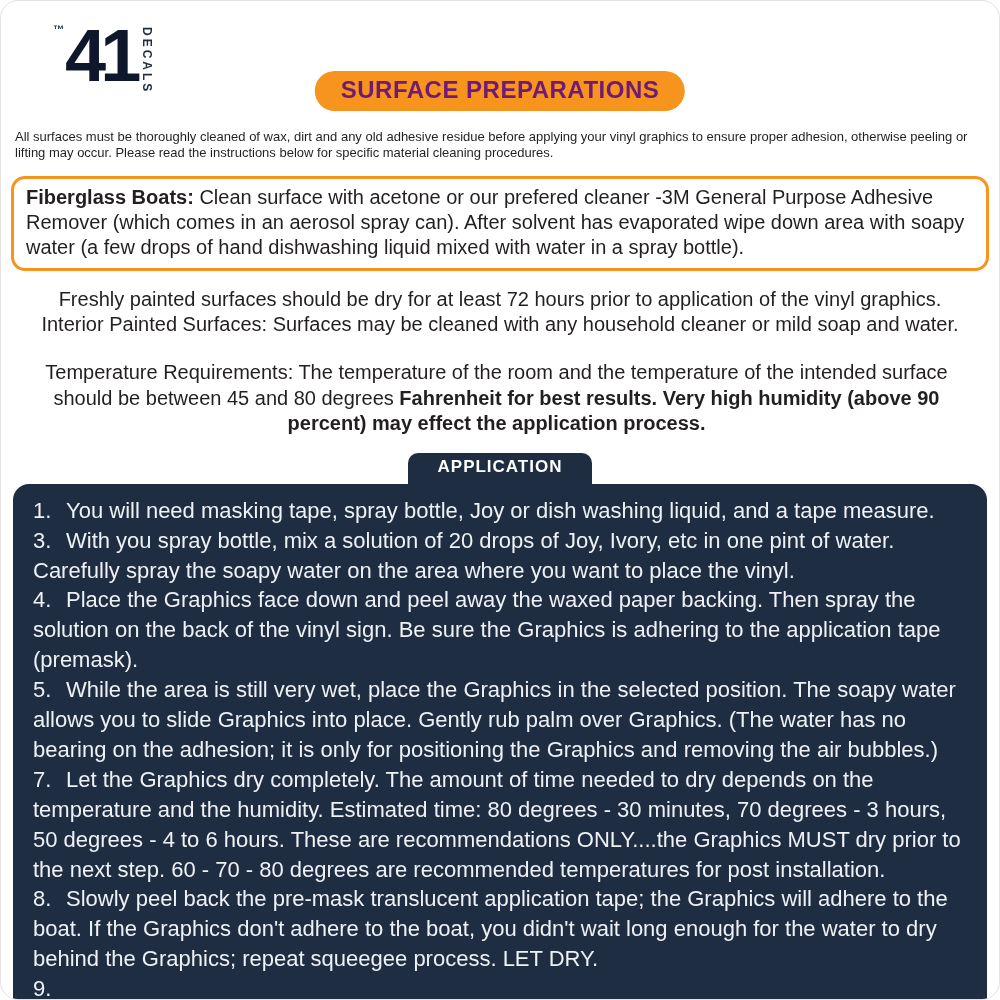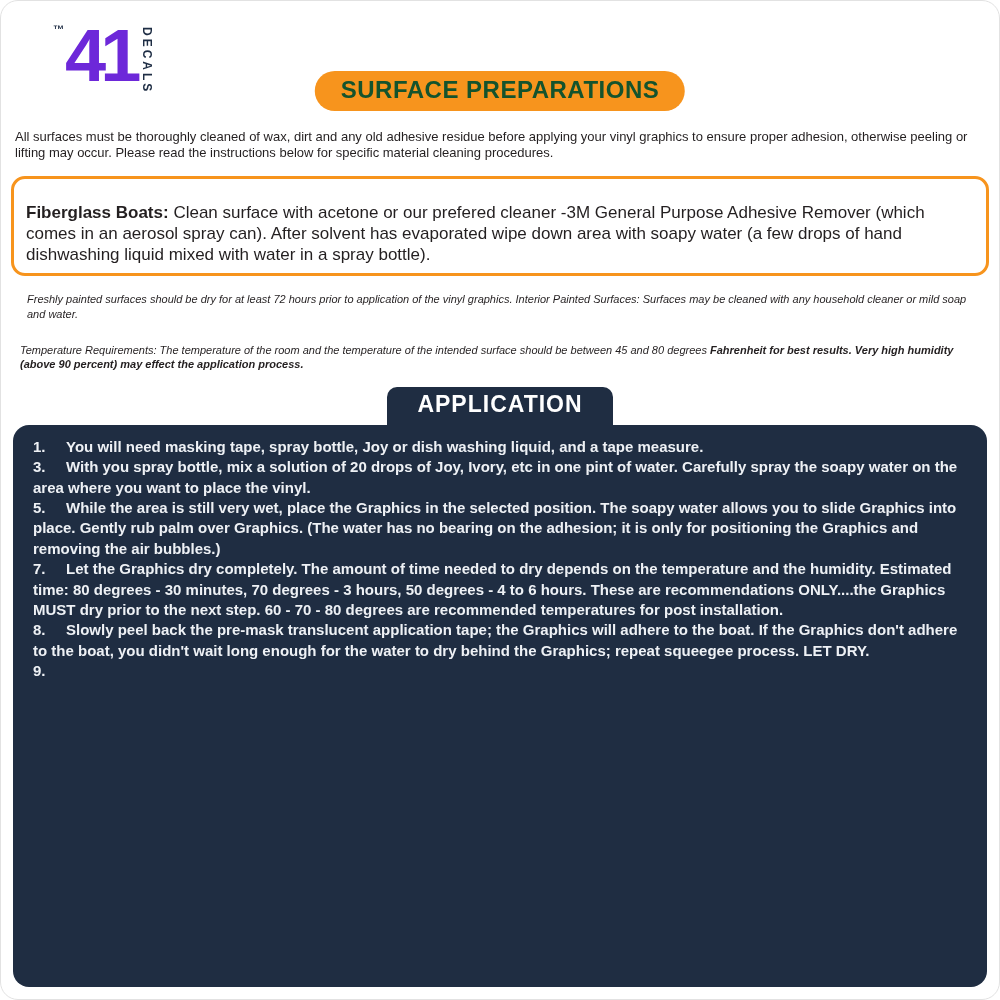--- a/index.html
+++ b/index.html
@@ -15,80 +15,80 @@
     overflow: hidden;
     background: #fff;
   }
 
   
   .header { position: relative; height: 104px; flex: none; }
   .logo { position: absolute; left: 52px; top: 6px; display: flex; align-items: flex-start; }
   .logo-tm { font-size: 11px; font-weight: bold; color: #1e2d44; margin-top: 2px; margin-right: 1px; }
   .logo-num {
     font-size: 74px; line-height: 0.95; font-weight: 900;
-    color: #6d28d9; letter-spacing: -6px;
+    color: #0f172a; letter-spacing: -6px;
   }
   .logo-vert {
     writing-mode: vertical-rl; text-orientation: mixed;
     font-size: 12px; font-weight: bold; letter-spacing: 3px;
     color: #1e2d44; margin-left: 5px; margin-top: 6px; height: 66px;
   }
   .title-pill {
     position: absolute; left: 50%; top: 56px; transform: translateX(-50%);
-    background: #f7941d; color: #14532d;
+    background: #f7941d; color: #701a75;
     font-size: 24px; font-weight: bold; letter-spacing: 0.5px;
     padding: 5px 26px 7px; border-radius: 22px; white-space: nowrap;
   }
 
   
   .intro {
     flex: none;
     margin: 10px 14px 0;
     font-size: 13px; line-height: 1.22;
   }
 
   
   .materials-box {
     flex: none;
     margin: 15px 10px 0;
     border: 3px solid #f7941d; border-radius: 14px;
-    padding: 23px 12px 8px;
-    font-size: 17px; line-height: 1.25;
+    padding: 6px 12px 8px;
+    font-size: 20px; line-height: 1.25;
   }
   .materials-box b { font-weight: bold; }
 
   
   .note {
     flex: none;
     margin: 16px 26px 0;
-    text-align: left; font-style: italic;
-    font-size: 11px; line-height: 1.28;
+    text-align: center; 
+    font-size: 20px; line-height: 1.28;
   }
   .note-2 { margin-top: 22px; margin-left: 19px; }
   .note-bold { font-weight: bold; }
 
   
   .app-tab {
     flex: none;
     margin: 16px auto 0;
     background: #1f2d42; color: #fff;
-    font-size: 23px; font-weight: bold; letter-spacing: 1px;
+    font-size: 17px; font-weight: bold; letter-spacing: 1px;
     padding: 4px 30px 7px;
     border-radius: 10px 10px 0 0;
     width: max-content;
   }
   .app-box {
     flex: 1;
     margin: 0 12px 12px;
     background: #1f2d42; color: #eef1f5;
     border-radius: 16px;
     padding: 12px 20px 10px;
   }
   .step {
-    font-size: 15px; font-weight: bold; line-height: 1.36;
+    font-size: 22px; font-weight: normal; line-height: 1.36;
   }
   .step-num { display: inline-block; width: 33px; }
 </style>
 </head>
 <body>
 
 <div class="page">
 
   <div class="header">
     <div class="logo">
@@ -107,19 +107,20 @@
 
   <p class="note">Freshly painted surfaces should be dry for at least 72 hours prior to application of the vinyl graphics. Interior Painted Surfaces: Surfaces may be cleaned with any household cleaner or mild soap and water.</p>
 
   <p class="note note-2"><span>Temperature Requirements: The temperature of the room and the temperature of the intended surface should be between 45 and 80 degrees </span><span class="note-bold">Fahrenheit for best results. Very high humidity (above 90 percent) may effect the application process.</span></p>
 
   <div class="app-tab">APPLICATION</div>
 
   <div class="app-box">
     <p class="step"><span class="step-num">1.</span><span>You will need masking tape, spray bottle, Joy or dish washing liquid, and a tape measure.</span></p>
     <p class="step"><span class="step-num">3.</span><span>With you spray bottle, mix a solution of 20 drops of Joy, Ivory, etc in one pint of water. Carefully spray the soapy water on the area where you want to place the vinyl.</span></p>
+    <p class="step"><span class="step-num">4.</span><span>Place the Graphics face down and peel away the waxed paper backing. Then spray the solution on the back of the vinyl sign. Be sure the Graphics is adhering to the application tape (premask).</span></p>
     <p class="step"><span class="step-num">5.</span><span>While the area is still very wet, place the Graphics in the selected position. The soapy water allows you to slide Graphics into place. Gently rub palm over Graphics. (The water has no bearing on the adhesion; it is only for positioning the Graphics and removing the air bubbles.)</span></p>
     <p class="step"><span class="step-num">7.</span><span>Let the Graphics dry completely. The amount of time needed to dry depends on the temperature and the humidity. Estimated time: 80 degrees - 30 minutes, 70 degrees - 3 hours, 50 degrees - 4 to 6 hours. These are recommendations ONLY....the Graphics MUST dry prior to the next step. 60 - 70 - 80 degrees are recommended temperatures for post installation.</span></p>
     <p class="step"><span class="step-num">8.</span><span>Slowly peel back the pre-mask translucent application tape; the Graphics will adhere to the boat. If the Graphics don't adhere to the boat, you didn't wait long enough for the water to dry behind the Graphics; repeat squeegee process. LET DRY.</span></p>
     <p class="step"><span class="step-num">9.</span></p>
   </div>
 
 </div>
 
 </body></html>

